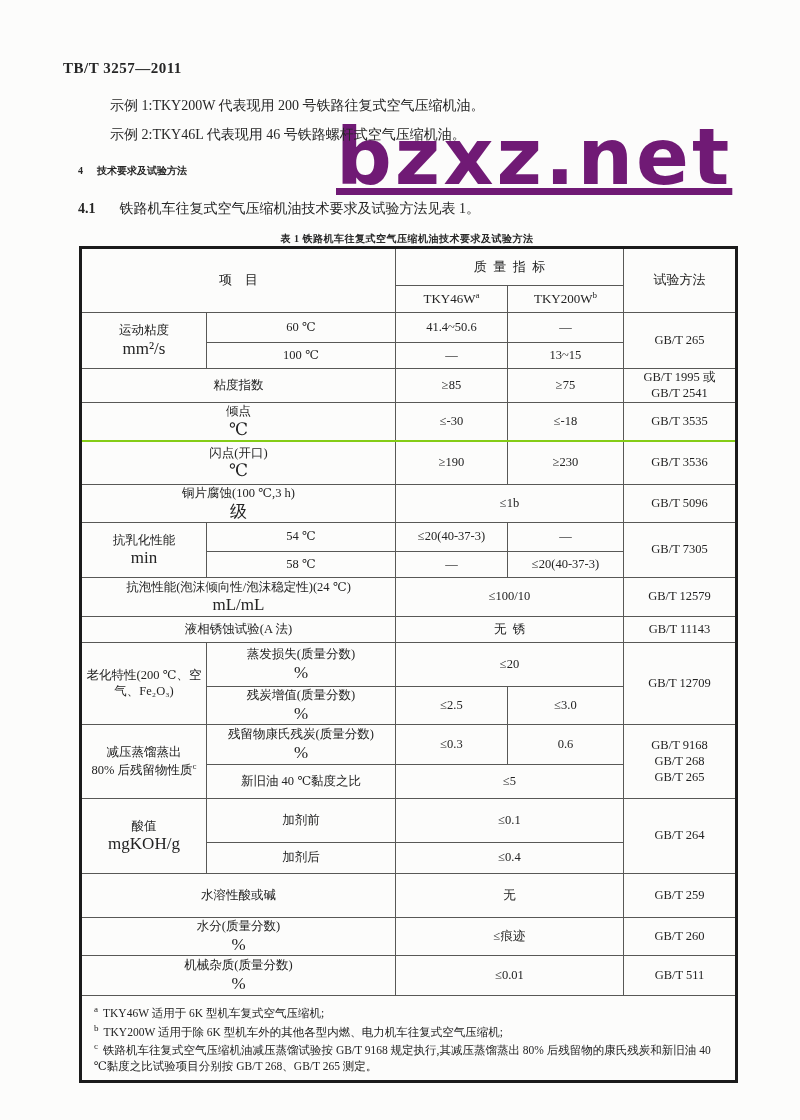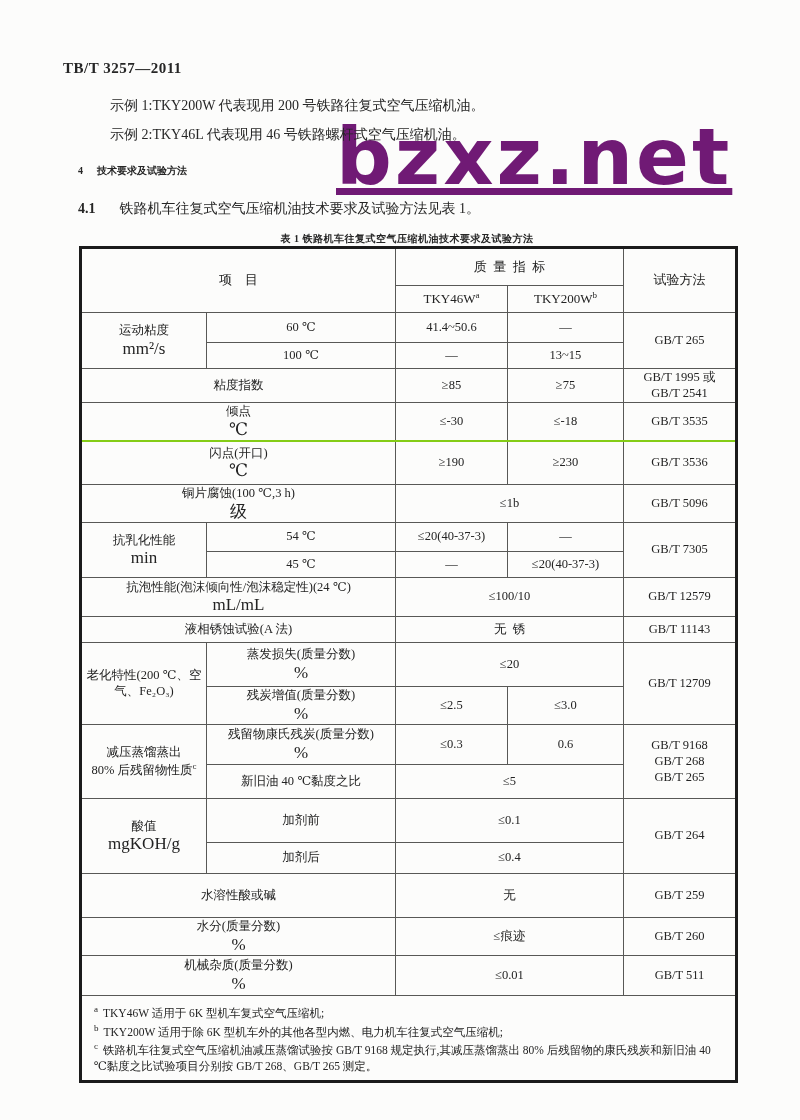--- a/index.html
+++ b/index.html
@@ -142,21 +142,21 @@
           <td rowspan="2">
                 <div>抗乳化性能</div>
                 <div class="u">min</div>
               </td>
           <td>54 ℃</td>
           <td>≤20(40-37-3)</td>
           <td>—</td>
           <td rowspan="2">GB/T 7305</td>
         </tr>
         <tr style="height:26px">
-          <td>45 ℃</td>
+          <td>58 ℃</td>
           <td>—</td>
           <td>≤20(40-37-3)</td>
         </tr>
 
         <tr style="height:39px">
           <td colspan="2">
                 <div>抗泡性能(泡沫倾向性/泡沫稳定性)(24 ℃)</div>
                 <div class="u">mL/mL</div>
               </td>
           <td colspan="2">≤100/10</td>

